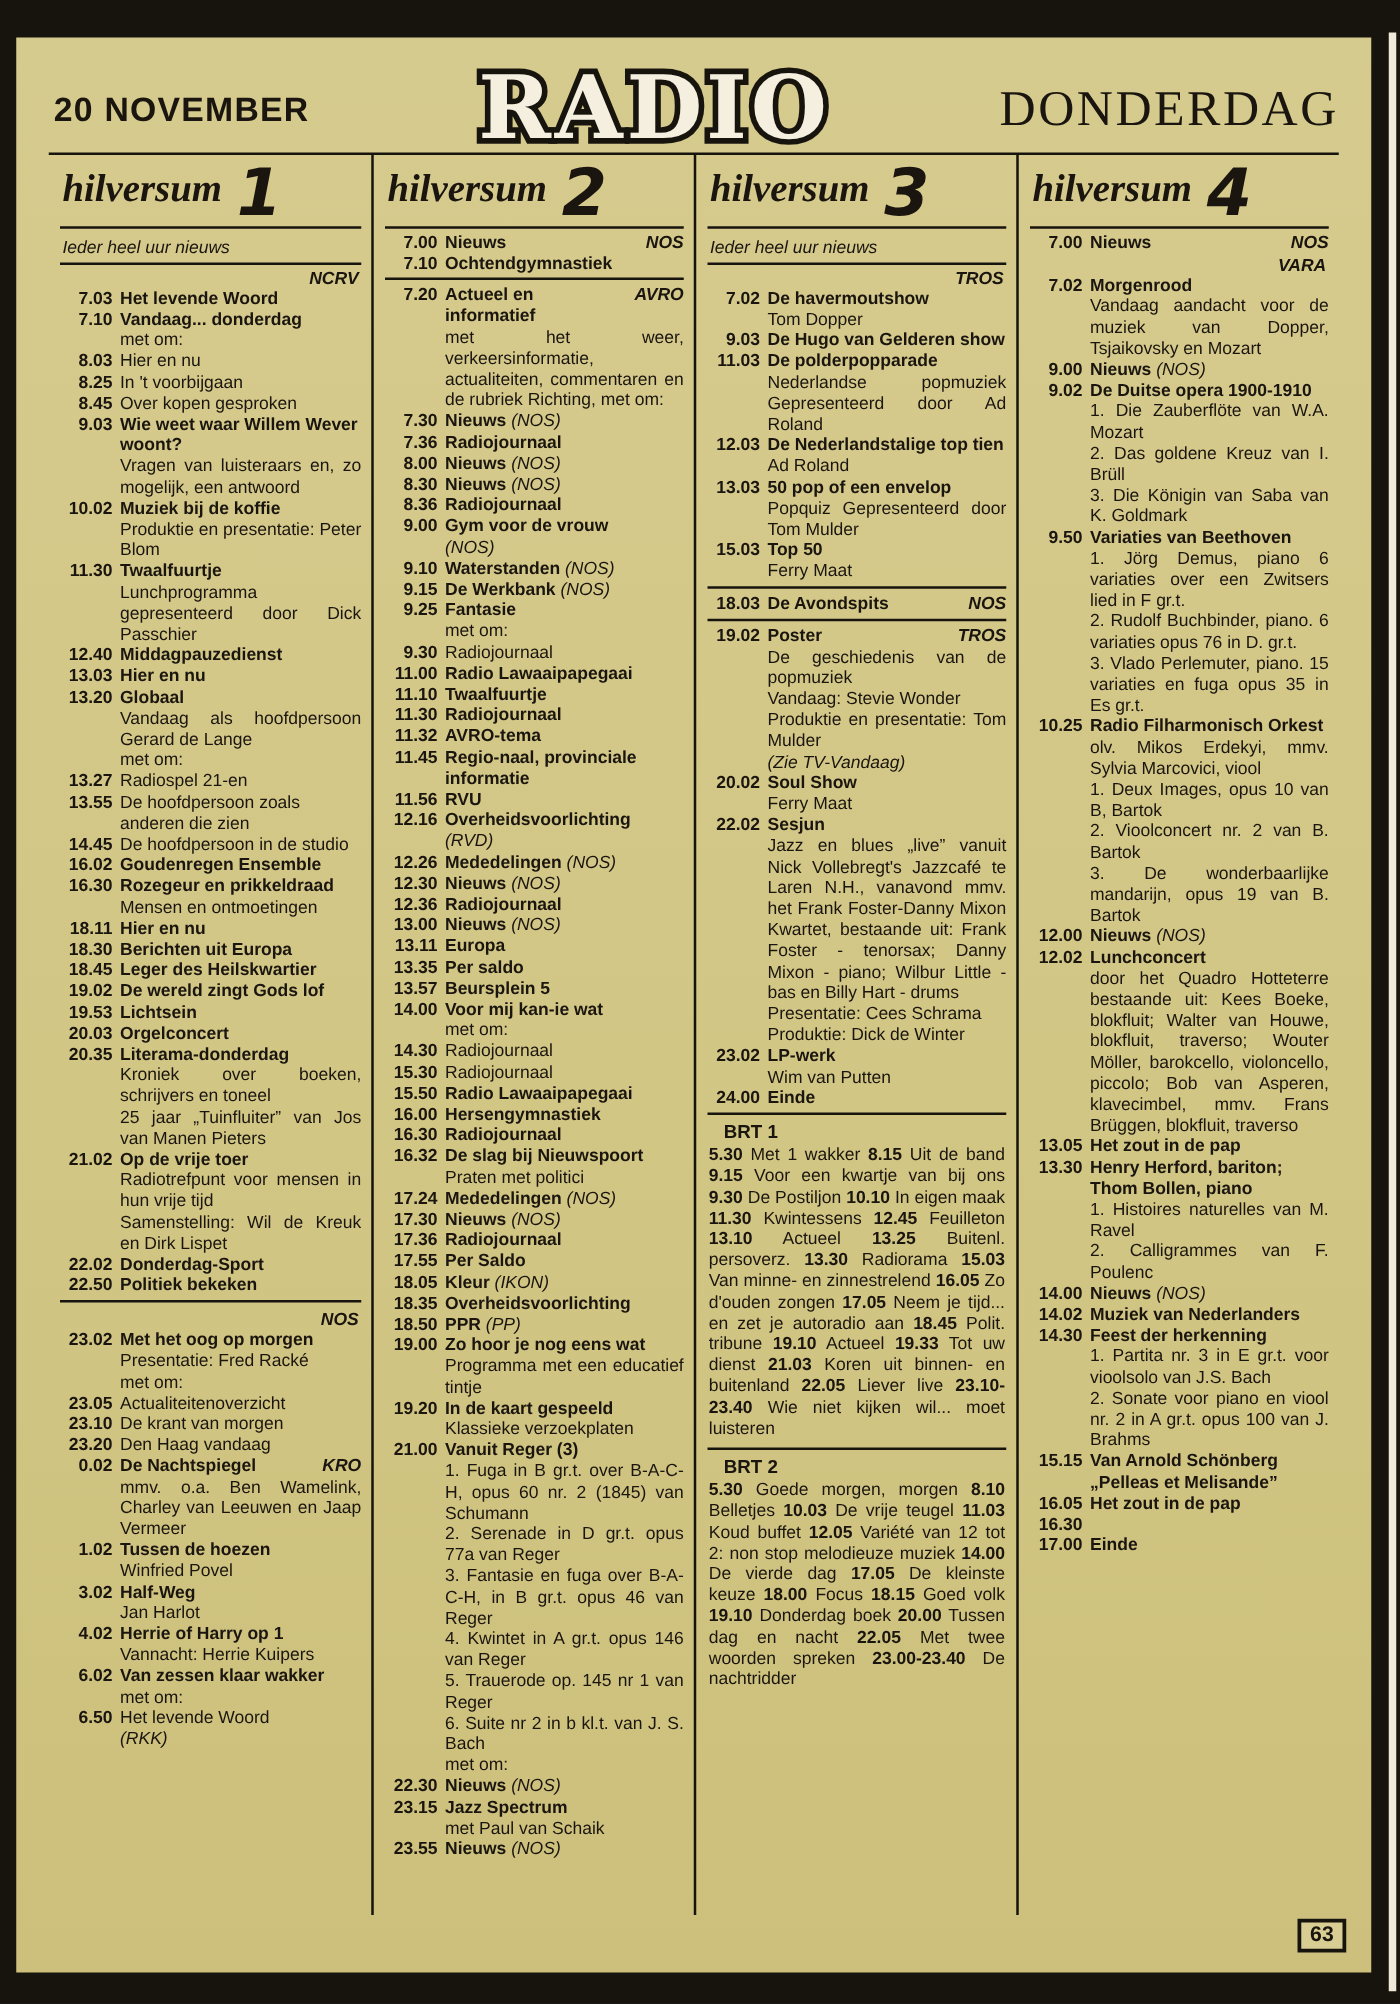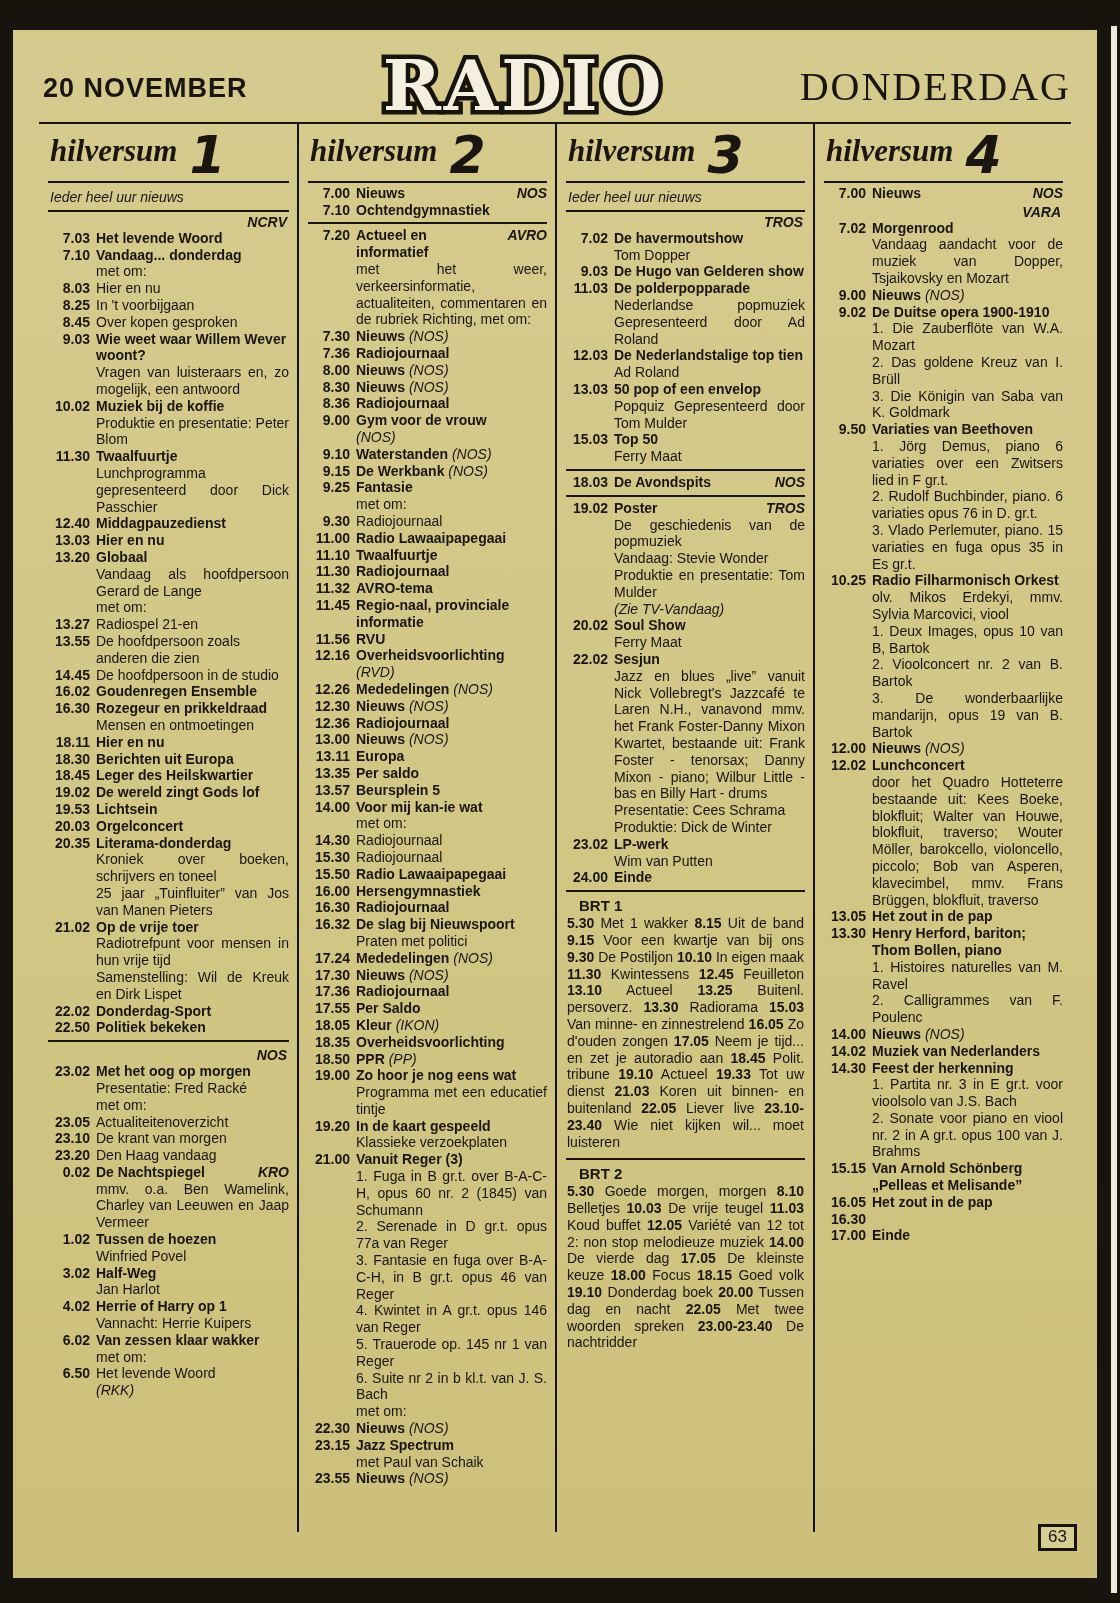--- a/index.html
+++ b/index.html
@@ -32,22 +32,22 @@
   .entry{display:flex;align-items:flex-start;}
   .time{flex:0 0 42px;text-align:right;font-weight:700;font-size:14px;line-height:1.2;
         padding-right:6px;white-space:nowrap;}
   .ebody{flex:1;font-size:14px;line-height:1.2;min-width:0;}
   .tag{float:right;font-style:italic;font-weight:700;margin-left:6px;}
   .title{font-weight:700;}
   .title.plain{font-weight:400;}
   .suffix{font-style:italic;font-weight:400;}
   .desc{text-align:justify;font-weight:400;}
   .desc.ital{font-style:italic;text-align:left;}
-  .pagenum{position:absolute;right:20px;bottom:27px;border:3px solid #17130d;
-           padding:0 7px 1px 7px;font-weight:400;font-size:17px;background:#d8cd92;}
+  .pagenum{position:absolute;right:20px;bottom:16px;border:3px solid #17130d;
+           padding:0 7px 1px 7px;font-weight:700;font-size:17px;background:#d8cd92;}
 </style>
 </head>
 <body>
 
 <div class="scan">
   <div class="sliver"></div>
   <div class="page">
     <div class="header">
       <div class="date">20 NOVEMBER</div>
       <div class="radio">RADIO</div>

